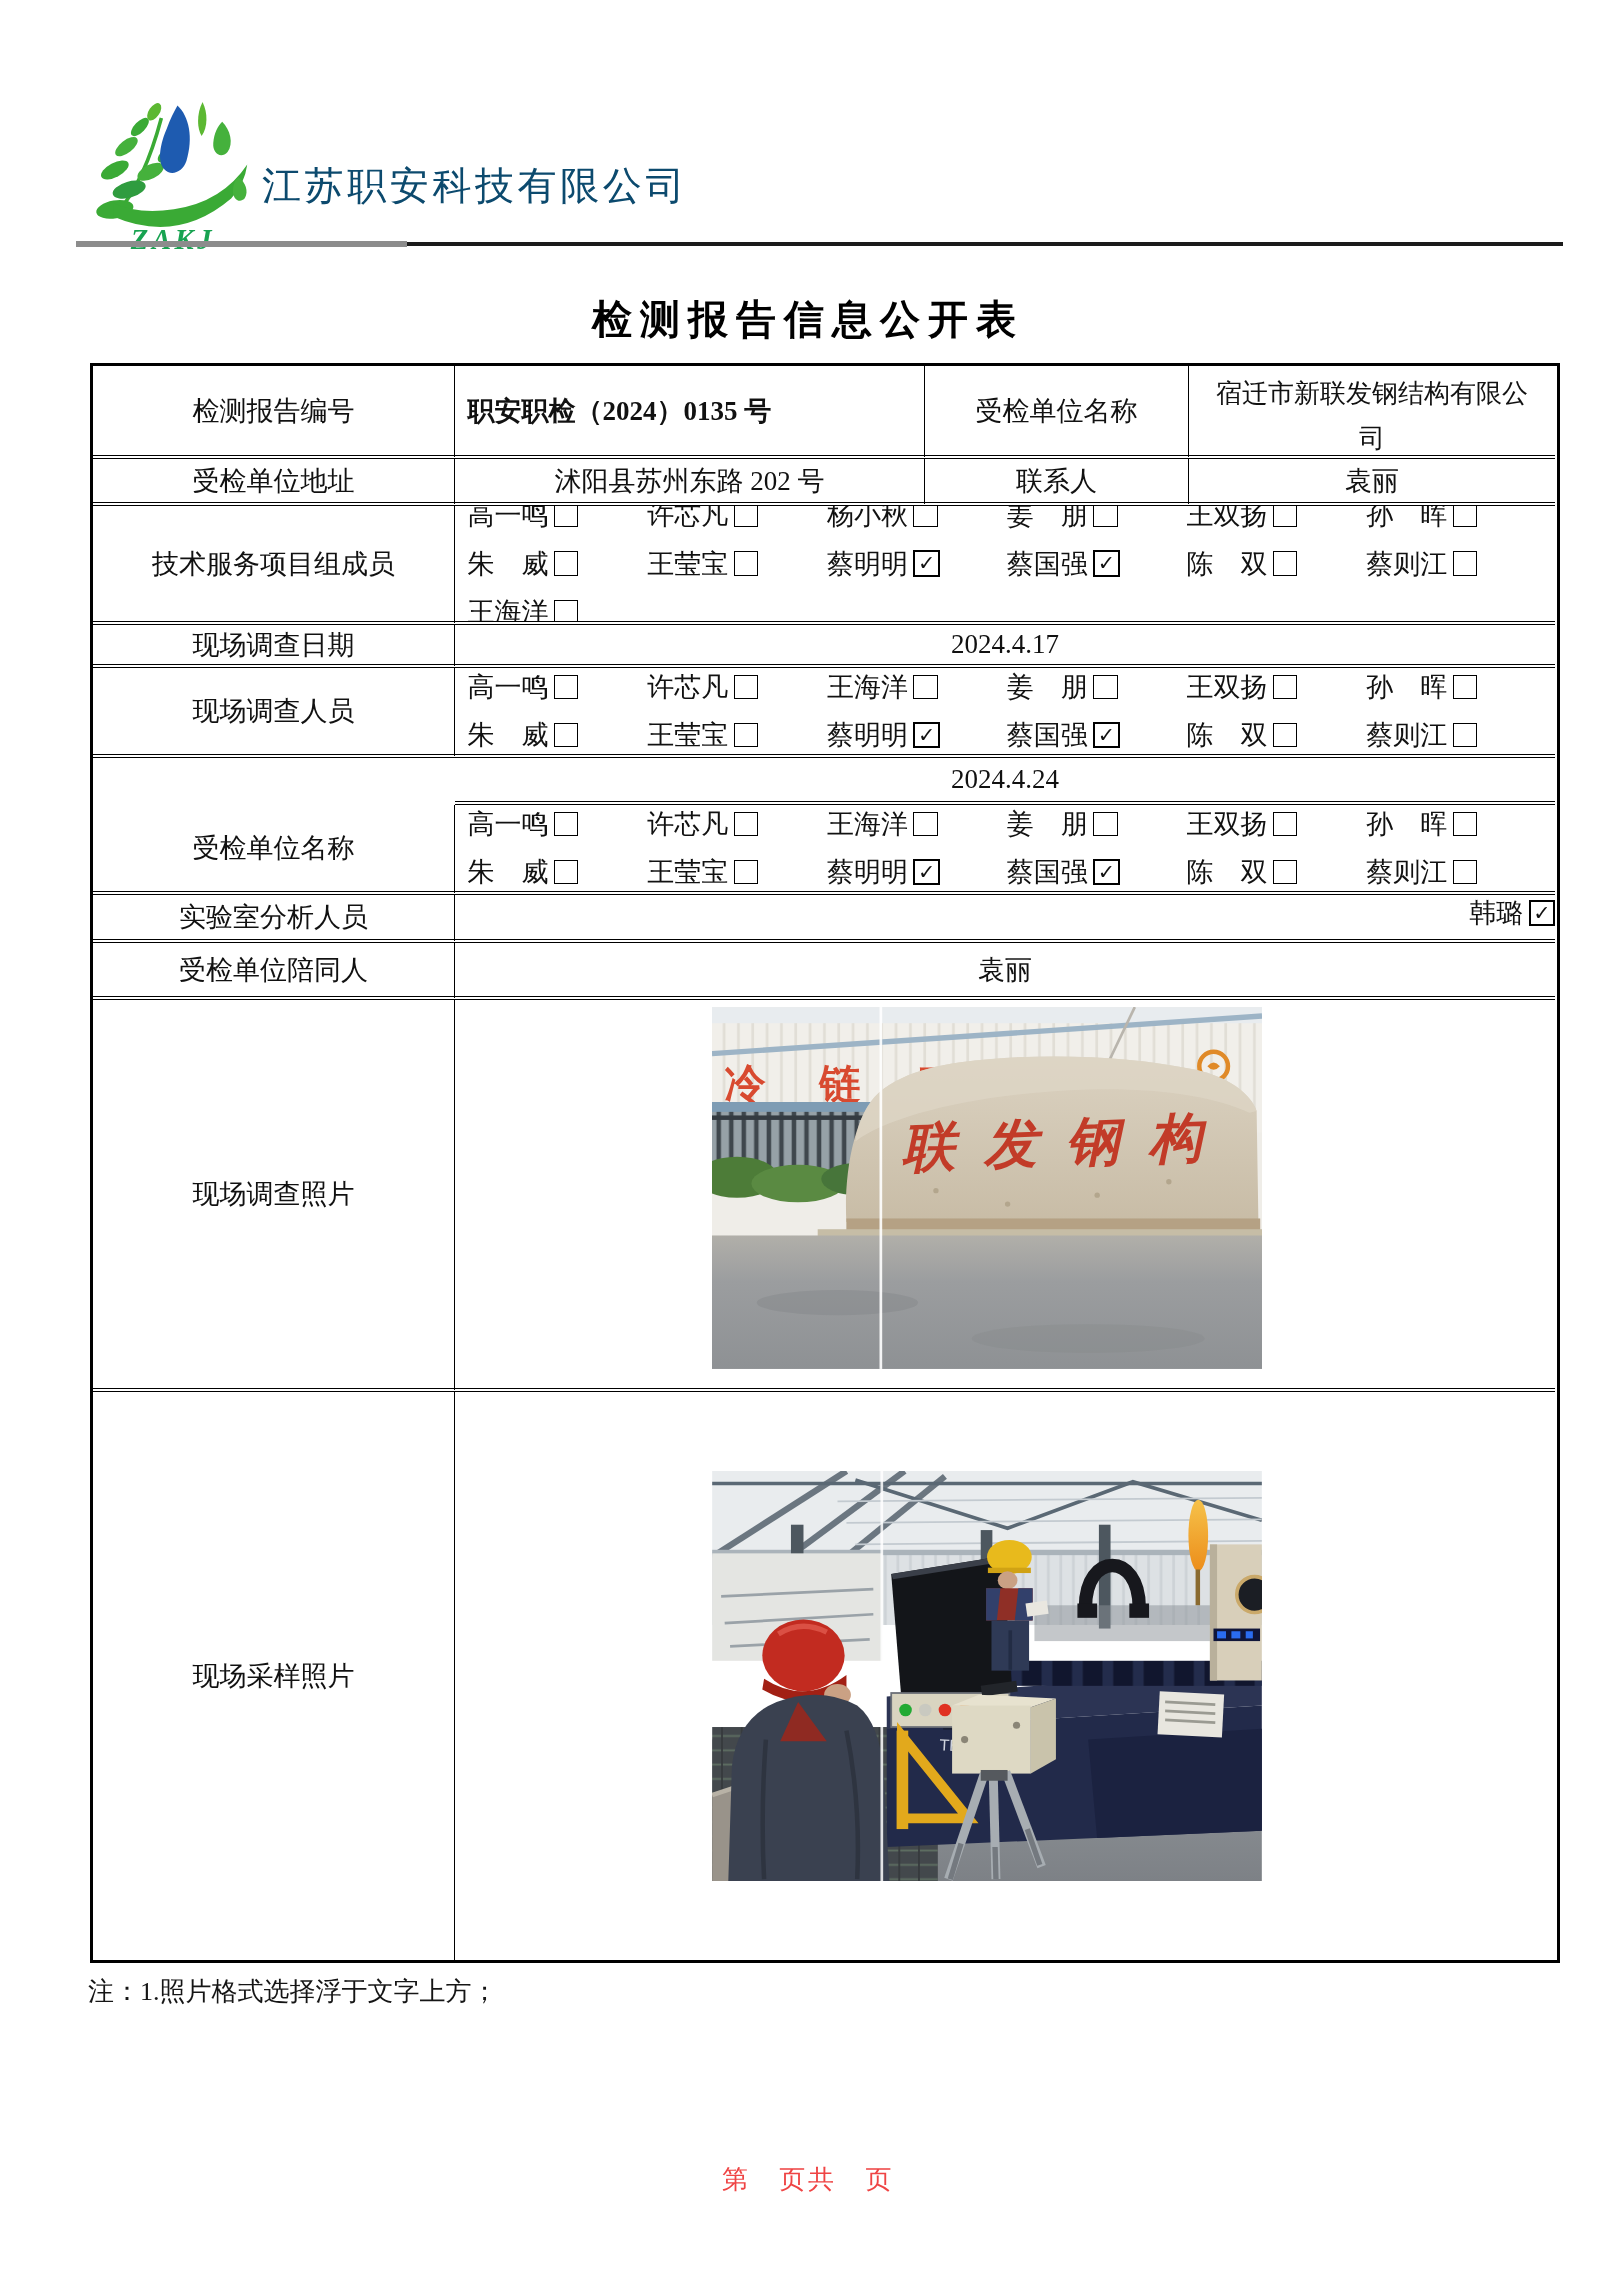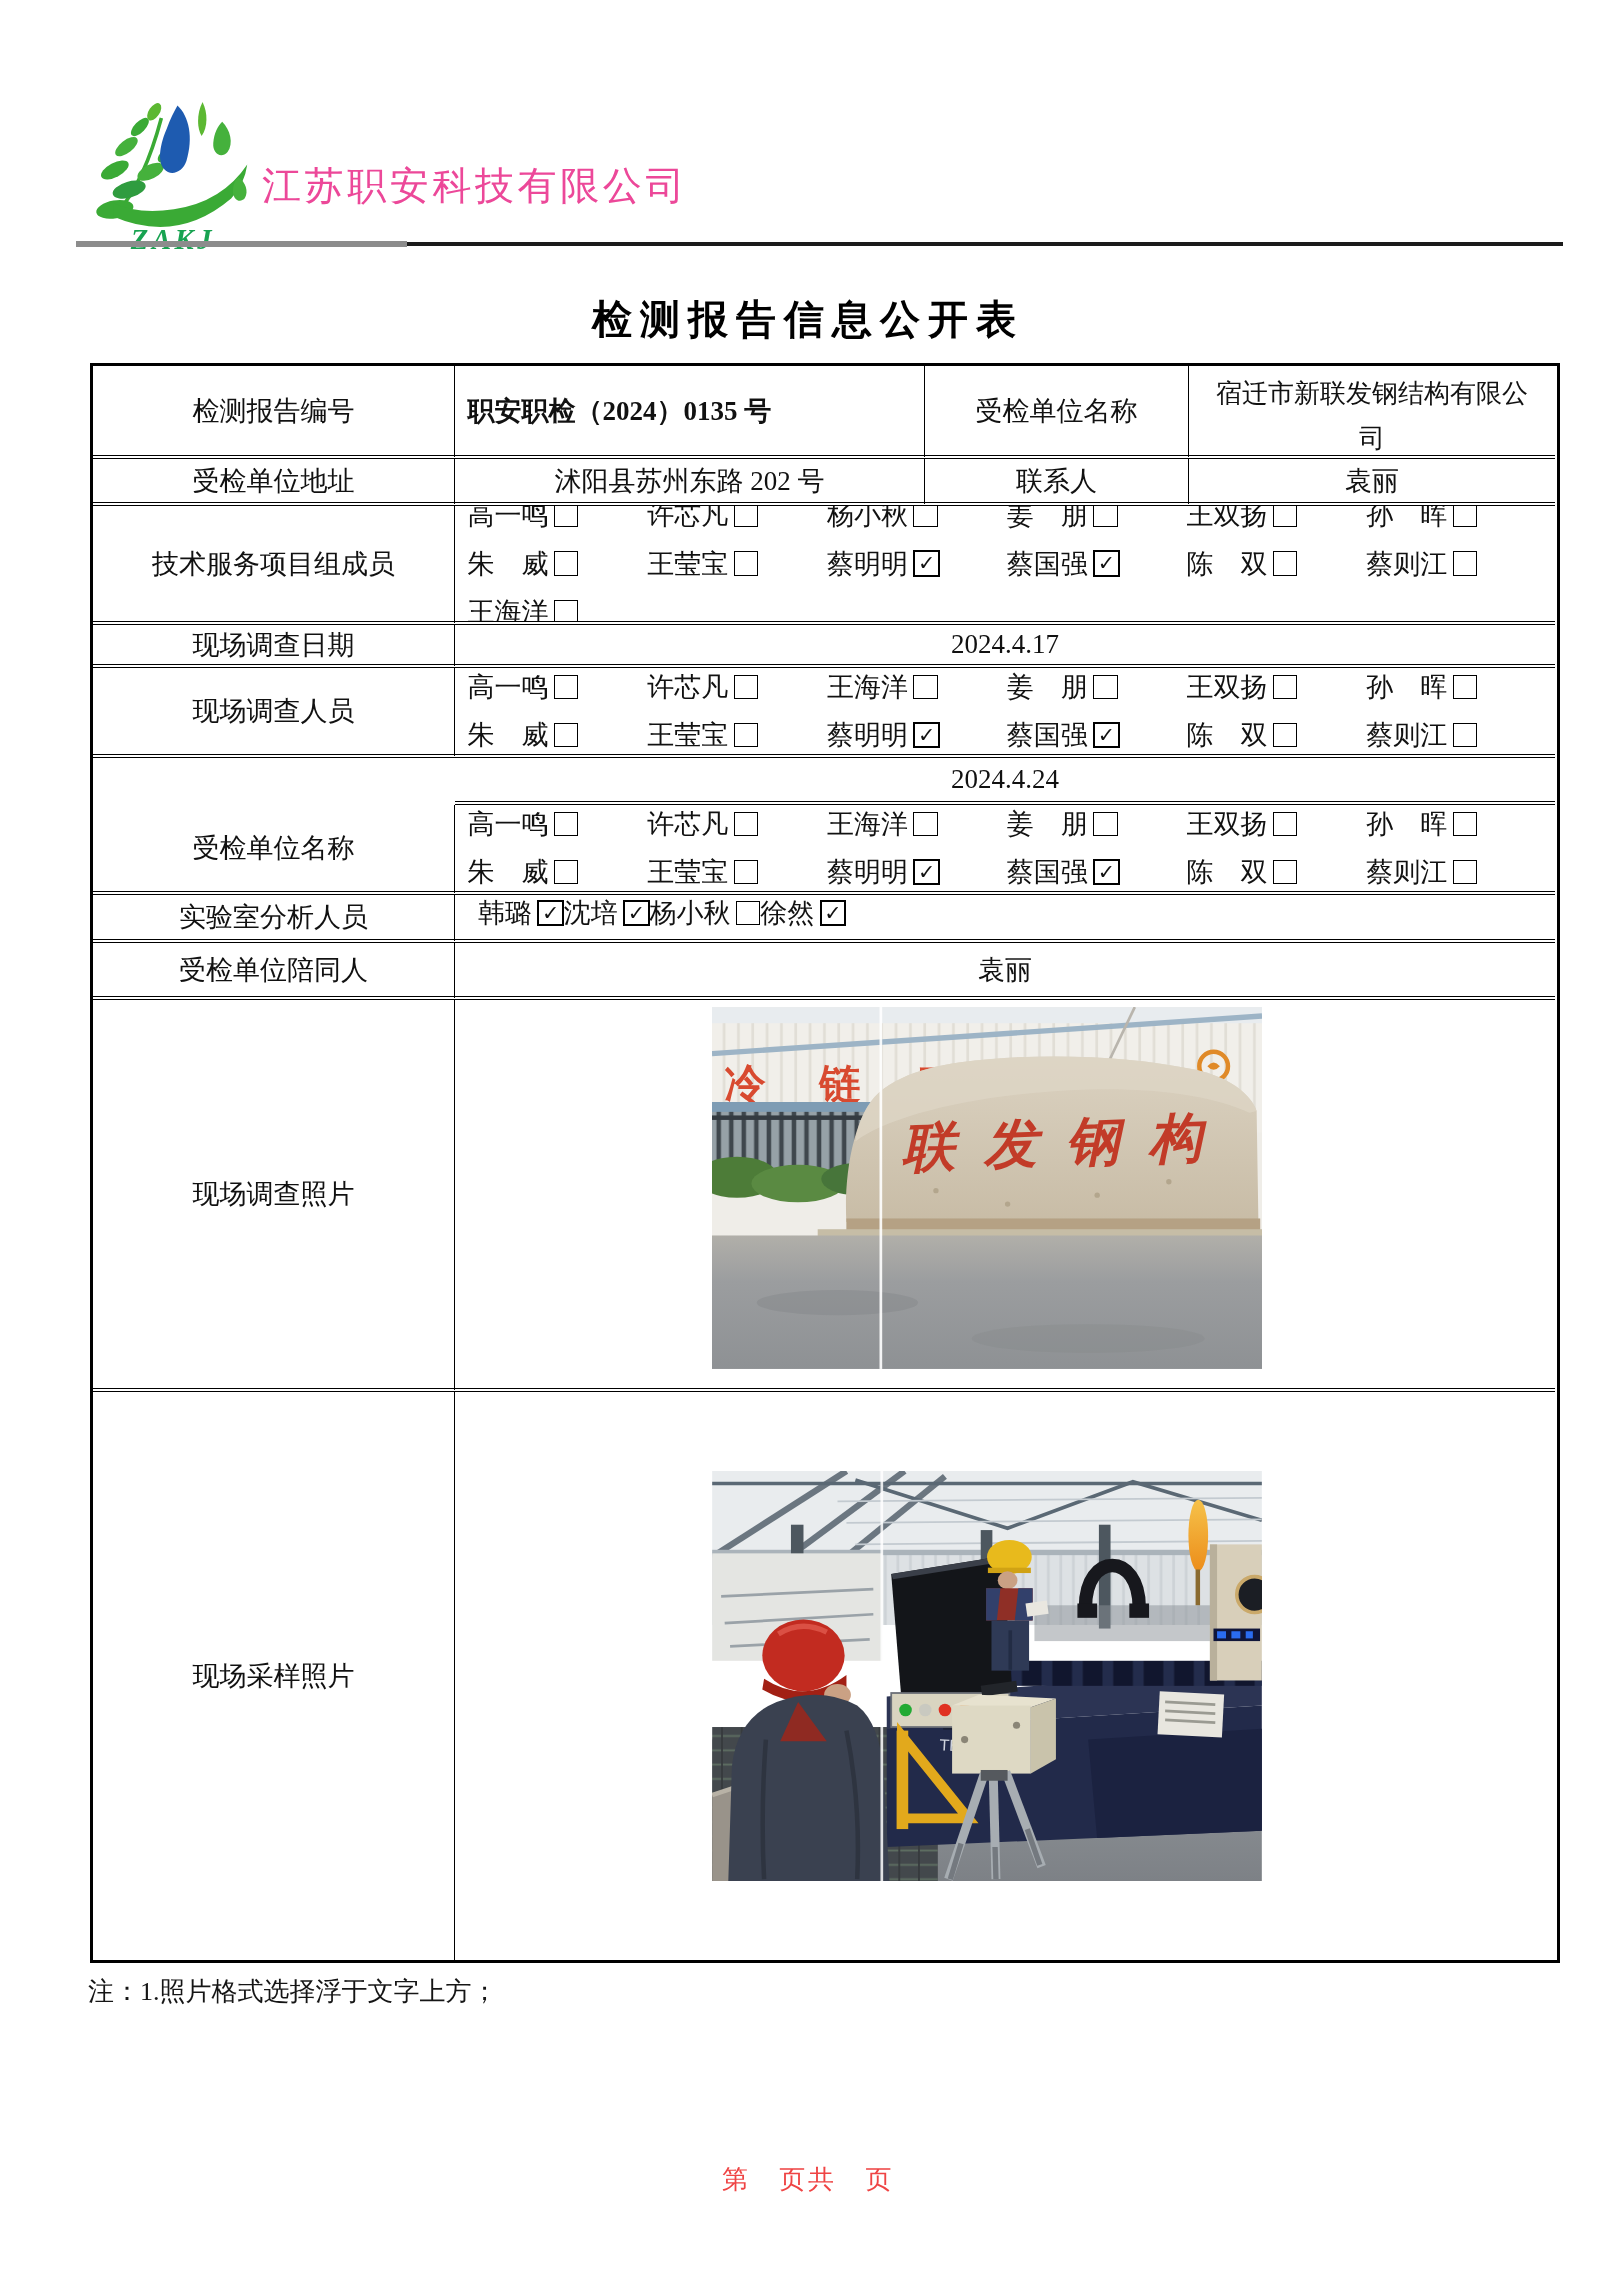--- a/index.html
+++ b/index.html
@@ -1,21 +1,21 @@
 <!DOCTYPE html>
 <html style="--logo-green: #3aaa35; --logo-blue: #1e5bb0; --logo-text-green: #18a351; --wall-red: #d84a30; --stone-red: #c23b28; --helmet-red: #c22b20; --helmet-yellow: #e8ba1c; --machine-navy: #2c3454;font-size:14.3px"><head>
 <meta charset="utf-8">
 <style>
   html,body{margin:0;padding:0;background:#ffffff;}
   .page{position:relative;width:1616px;height:2293px;background:#ffffff;overflow:hidden;
         font-family:"Liberation Serif","DejaVu Serif",serif;color:#111;}
 
   
   .logo-wrap{position:absolute;left:88px;top:82px;width:170px;height:175px;}
-  .company-name{position:absolute;left:262px;top:159px;font-size:39px;letter-spacing:3.6px;color:#ec4899;}
+  .company-name{position:absolute;left:262px;top:159px;font-size:39px;letter-spacing:3.6px;color:#0c4a6e;}
   .doc-meta{position:absolute;right:93px;top:116px;text-align:right;font-size:28px;line-height:42px;color:#151515;}
   .header-divider{position:absolute;left:76px;top:242px;width:1487px;height:3.6px;background:#1b1b1b;}
   .header-divider .gray-cap{position:absolute;left:0;top:-0.9px;width:331px;height:5.4px;background:#8c8c8c;}
 
   
   .doc-title{position:absolute;left:0;top:292px;width:100%;text-align:center;
              font-size:40px;font-weight:bold;letter-spacing:8px;color:#000;}
 
   
   .report-table{position:absolute;left:90px;top:363px;width:1470px;
@@ -26,21 +26,21 @@
         display:flex;align-items:center;justify-content:center;font-size:27px;overflow:hidden;}
   .cell.last-col{border-right:none;}
   .cell.last-row{border-bottom:none;}
   .cell.label{font-weight:normal;padding:0 5.4px;}
   .cell.value-left{justify-content:flex-start;padding-left:12.5px;font-weight:bold;}
   .cell.value-center{justify-content:center;text-align:center;}
   .wrap-center{display:block;max-width:313px;text-align:center;line-height:1.72;font-size:26px;margin-top:12px;}
 
   .members{display:grid;grid-template-columns:repeat(6,1fr);align-content:center;
            row-gap:12.5px;padding:5.4px 9px 5.4px 12.5px;justify-content:start;}
-  .members-inline{display:flex;align-items:flex-start;justify-content:flex-start;padding-left:23px;}
+  .members-inline{display:flex;align-items:flex-end;justify-content:flex-start;gap:25px;padding-left:23px;flex-direction:column;}
   .member{display:flex;align-items:center;white-space:pre;font-size:27px;}
   .member-name{white-space:pre;}
   .checkbox{width:22.4px;height:22.4px;border:1.8px solid #000;margin-left:5.4px;flex:0 0 auto;
             display:inline-flex;align-items:center;justify-content:center;
             font-family:"DejaVu Sans",sans-serif;font-size:20.6px;font-weight:bold;line-height:1;}
   .checkbox.checked{border-width:2.7px;}
 
   .photo-cell{justify-content:flex-start;align-items:flex-start;padding-left:257px;}
   .photo-cell.v-center{align-items:center;}
   .photo-cell svg{display:block;}

